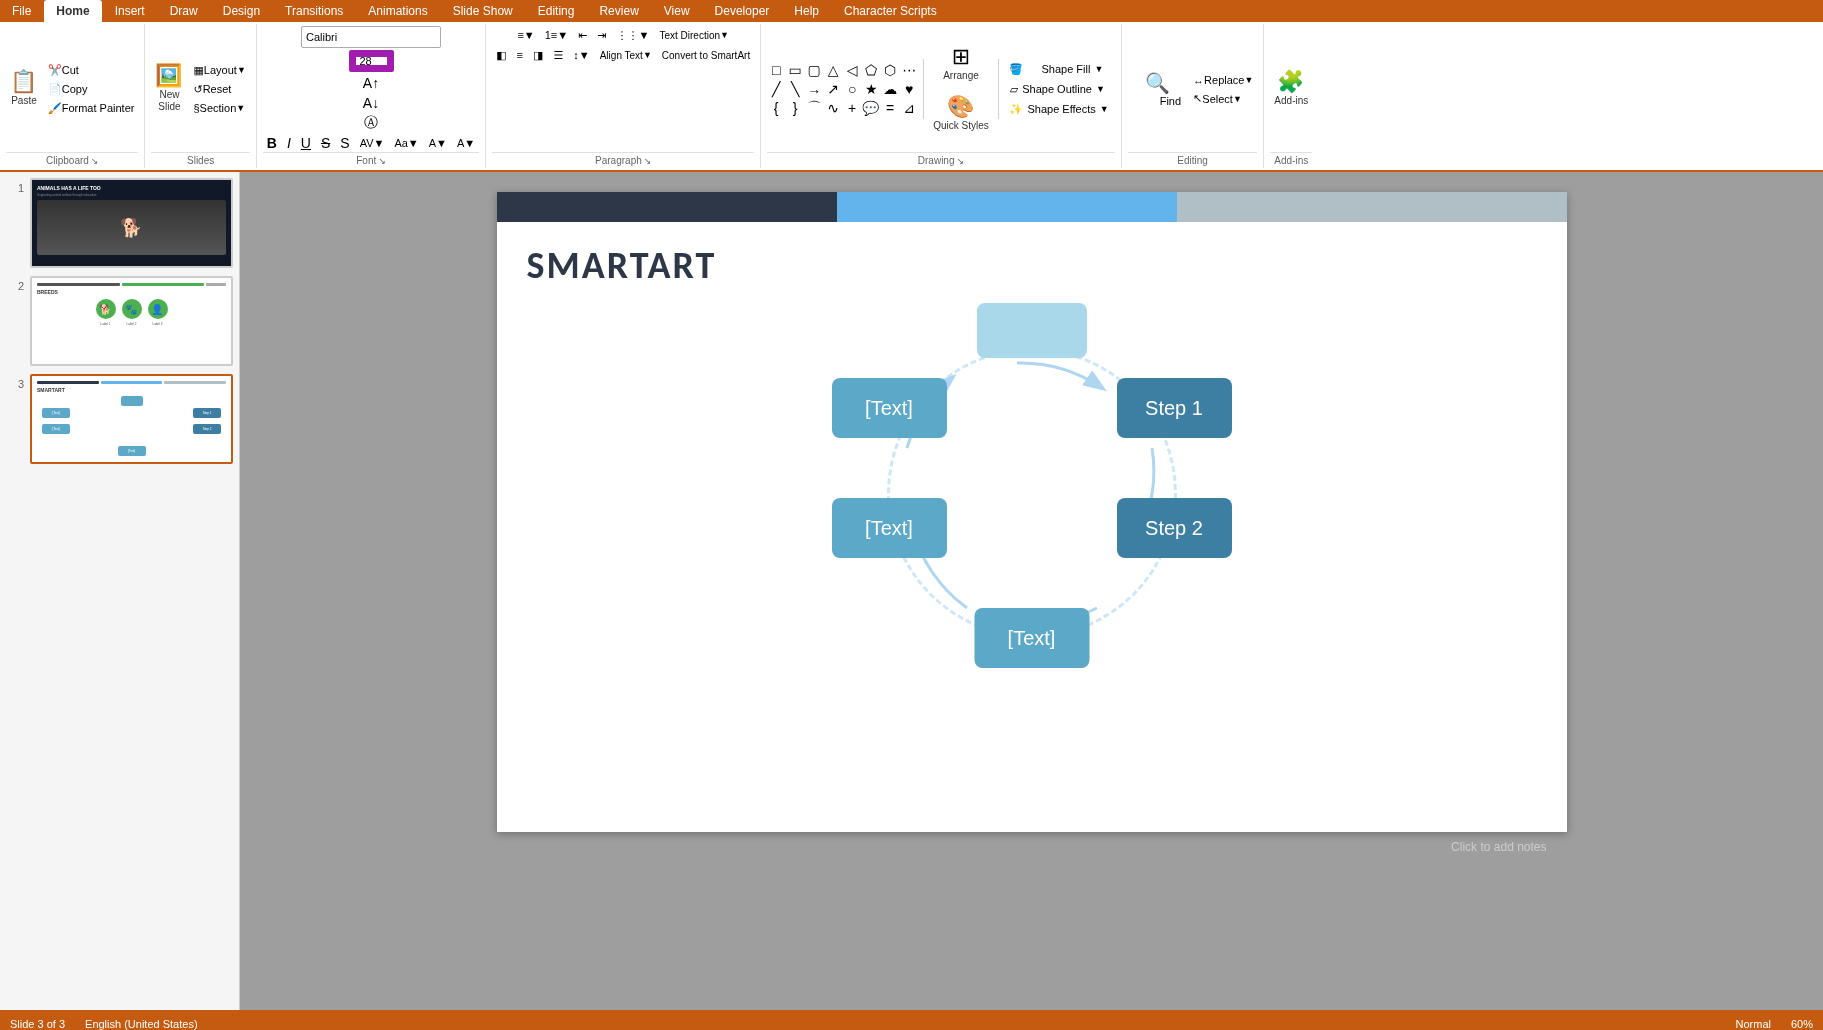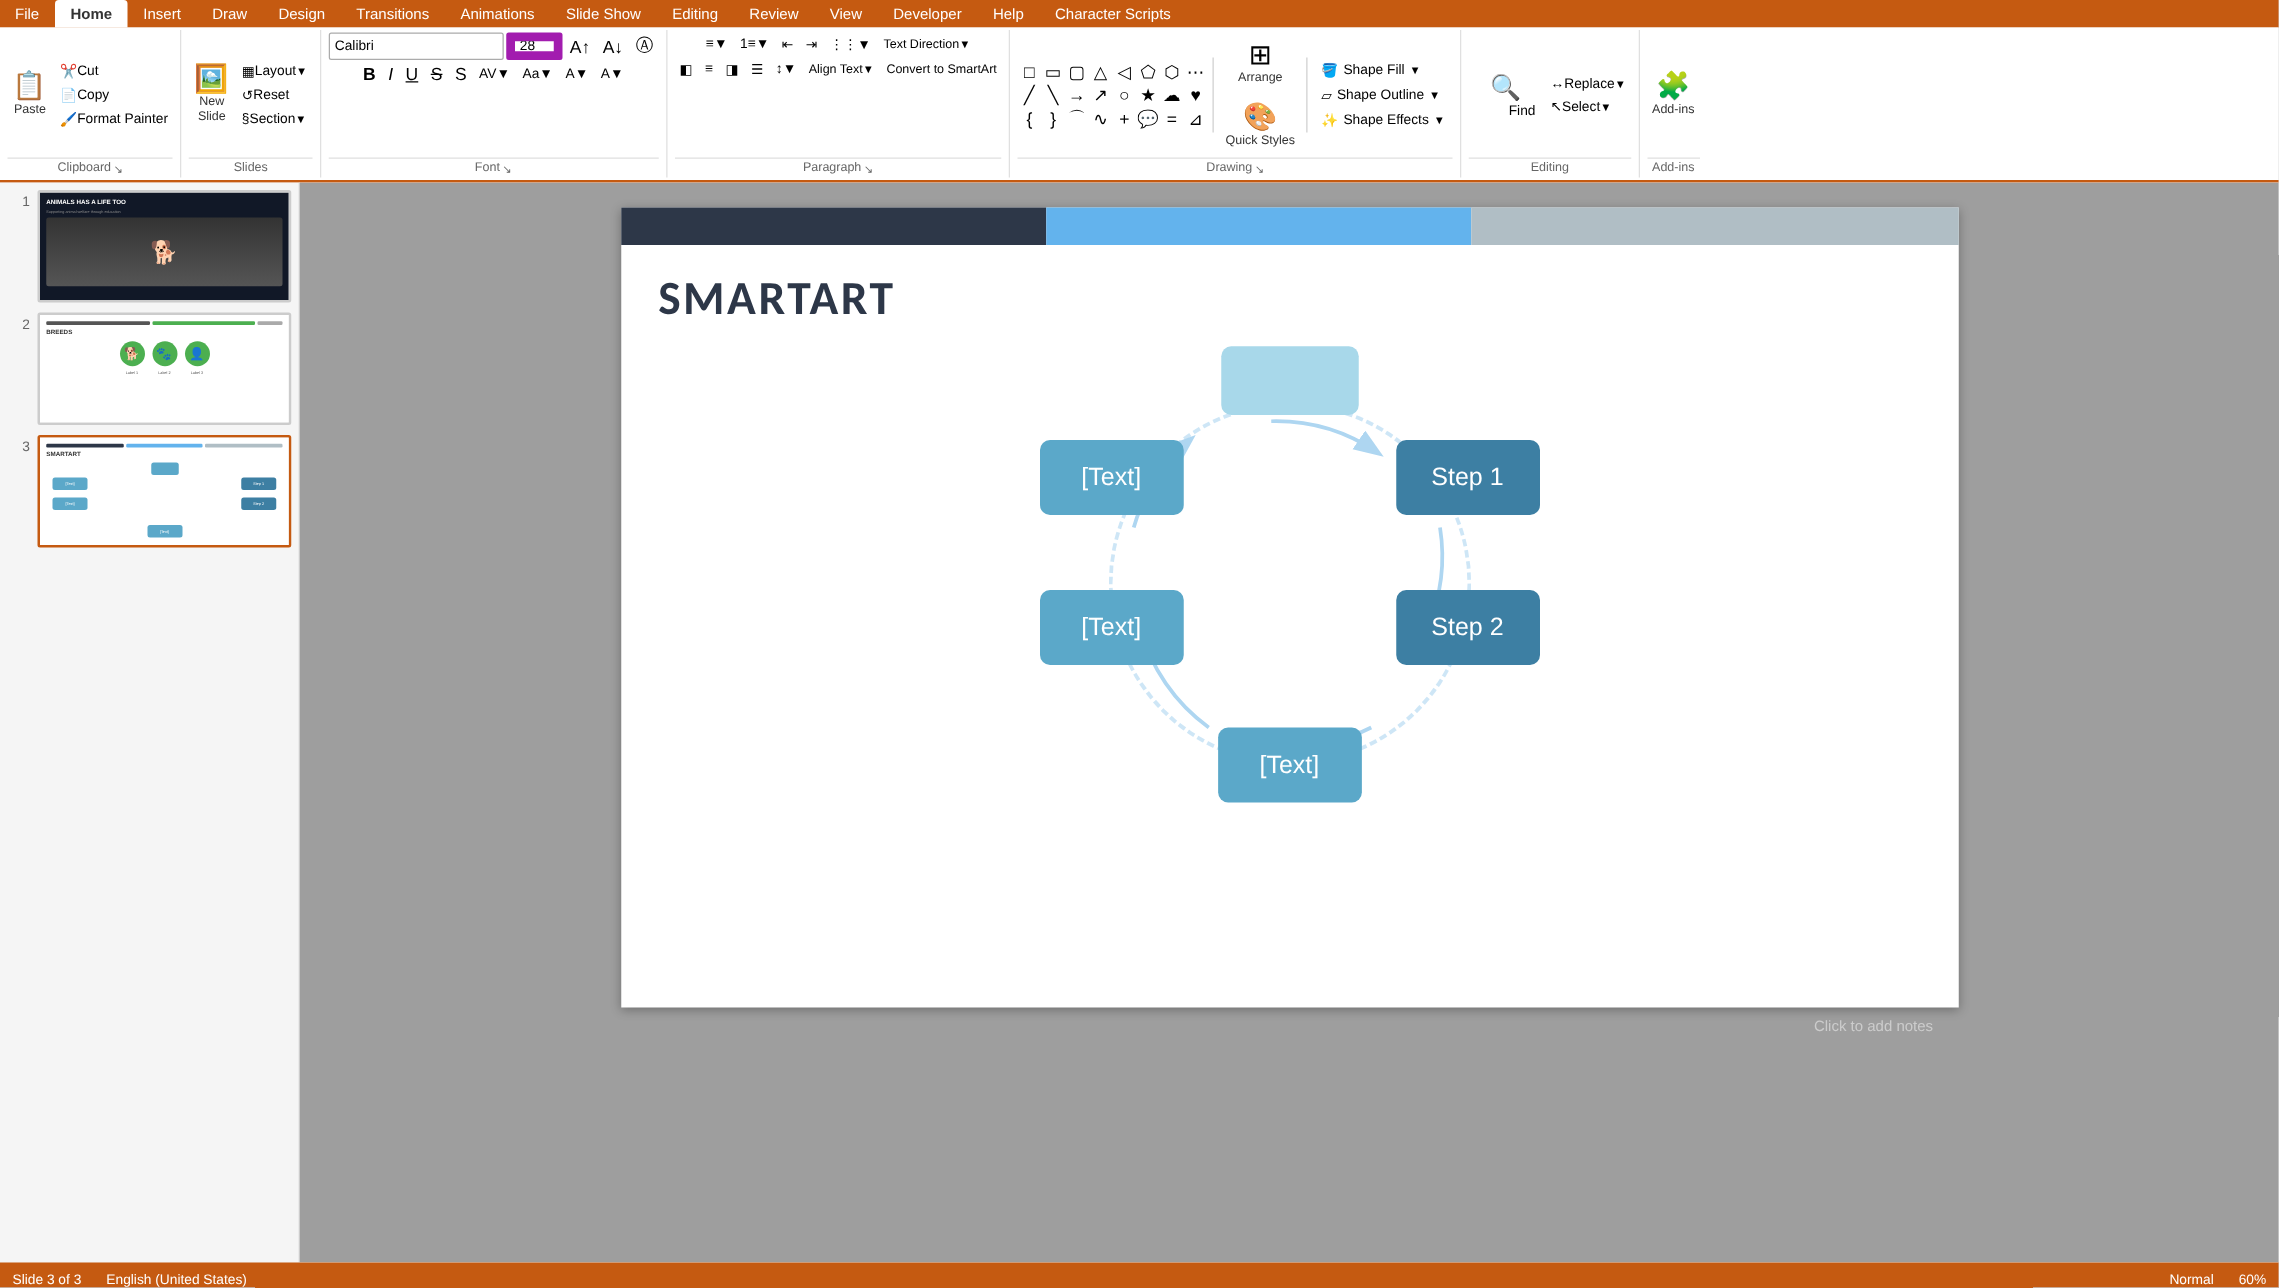--- a/index.html
+++ b/index.html
@@ -353,21 +353,21 @@
           </div>
         </div>
       </div>
       <div class="ribbon-group-label">
         <span>Slides</span>
       </div>
     </div>
 
     <div class="ribbon-group">
       <div class="ribbon-group-content" style="flex-direction:column;gap:2px;">
-        <div style="display:flex;gap:2px;align-items:center;">
+        <div style="display:flex;gap:2px;align-items:center;flex-direction:column;">
           <input class="font-select" type="text" value="Calibri" style="">
           <input class="font-size-select" type="text" value="28" style="">
           <div class="rb-btn-sm" style="font-size:14px;">A↑</div>
           <div class="rb-btn-sm" style="font-size:14px;">A↓</div>
           <div class="rb-btn-sm" style="font-size:14px;">Ⓐ</div>
         </div>
         <div style="display:flex;gap:2px;align-items:center;">
           <div class="rb-btn-sm" style="font-weight:bold;font-size:14px;">B</div>
           <div class="rb-btn-sm" style="font-style:italic;font-size:14px;">I</div>
           <div class="rb-btn-sm" style="text-decoration:underline;font-size:14px;">U</div>
@@ -463,21 +463,21 @@
             <div class="label">Quick
 Styles</div>
           </div>
         </div>
 
         <div class="divider-v"></div>
 
         <div class="format-right-group">
           <div class="format-btn">
             <span>🪣</span>
-            <span style="font-size:11px;">Shape Fill</span>
+            <span style="font-size:11px;margin-left:14px;">Shape Fill</span>
             <span style="font-size:9px;">▼</span>
           </div>
           <div class="format-btn">
             <span>▱</span>
             <span style="font-size:11px;">Shape Outline</span>
             <span style="font-size:9px;">▼</span>
           </div>
           <div class="format-btn">
             <span>✨</span>
             <span style="font-size:11px;">Shape Effects</span>

